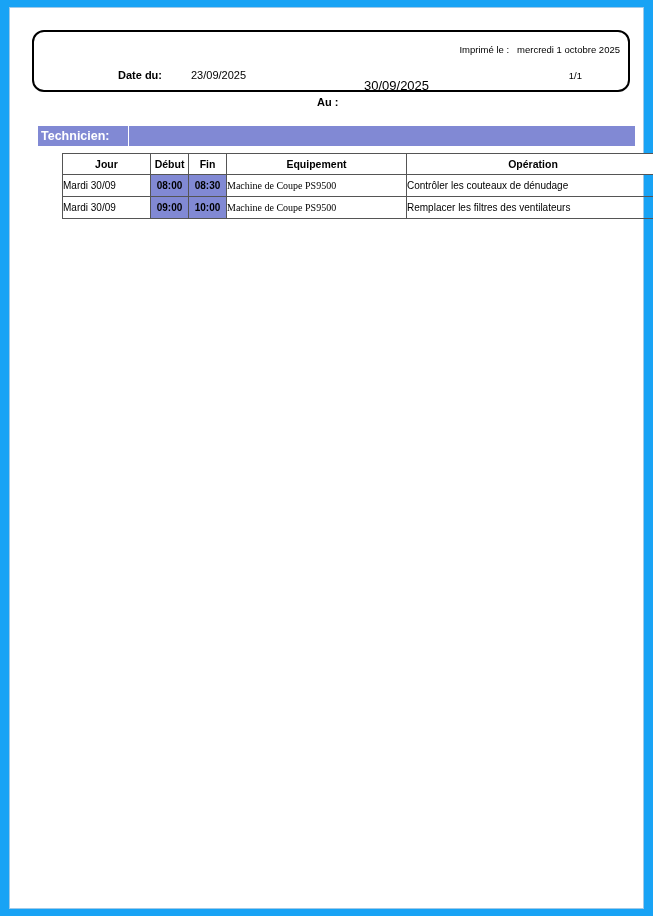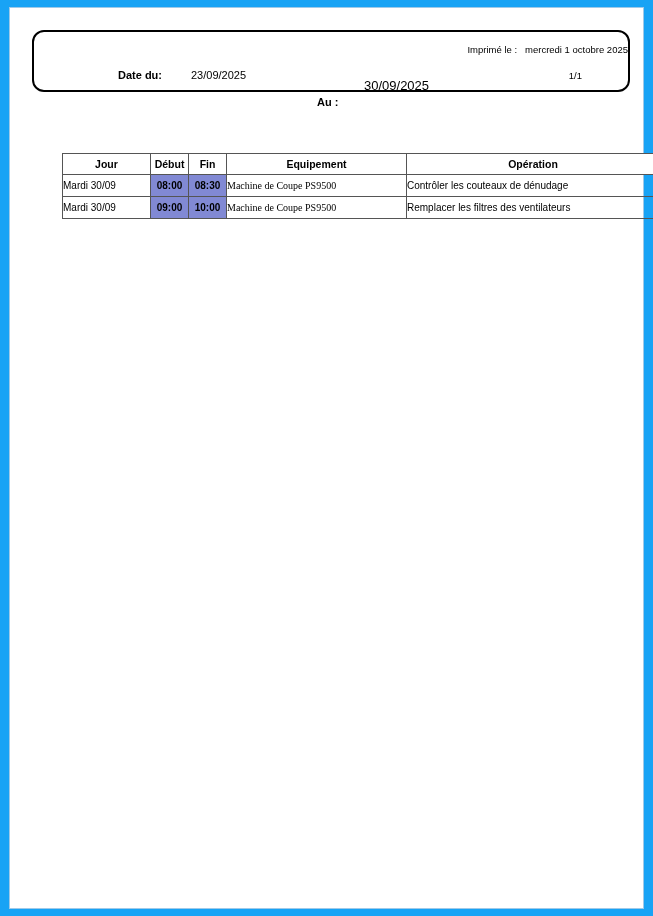--- a/index.html
+++ b/index.html
@@ -88,21 +88,21 @@
   }
   .hdr-val-au {
     position: absolute;
     left: 330px;
     top: 0;
     font-size: 13px;
     margin-top: 9px;
   }
   .hdr-printed {
     position: absolute;
-    right: 0;
+    right: 8px;
     top: 12px;
     font-size: 9.5px;
     color: #000;
     white-space: nowrap;
     padding-left: 8px;
   }
   .hdr-printed .lbl { font-weight: normal; }
   .hdr-page {
     position: absolute;
     right: 46px;
@@ -211,20 +211,25 @@
       </div>
       <div class="hdr-date-row">
         <span class="hdr-lbl-du">Date du:</span>
         <span class="hdr-val-du">23/09/2025</span>
         <span class="hdr-lbl-au">Au :</span>
         <span class="hdr-val-au">30/09/2025</span>
       </div>
       <div class="hdr-page">1/1</div>
     </div>
 
+    <div class="tech-bar">
+      <div class="tech-label">Technicien:</div>
+      <div class="tech-sep"></div>
+      <div class="tech-value"></div>
+    </div>
 
     <table class="sched">
       <colgroup>
         <col class="c-jour">
         <col class="c-debut">
         <col class="c-fin">
         <col class="c-equip">
         <col class="c-oper">
       </colgroup>
       <thead>

